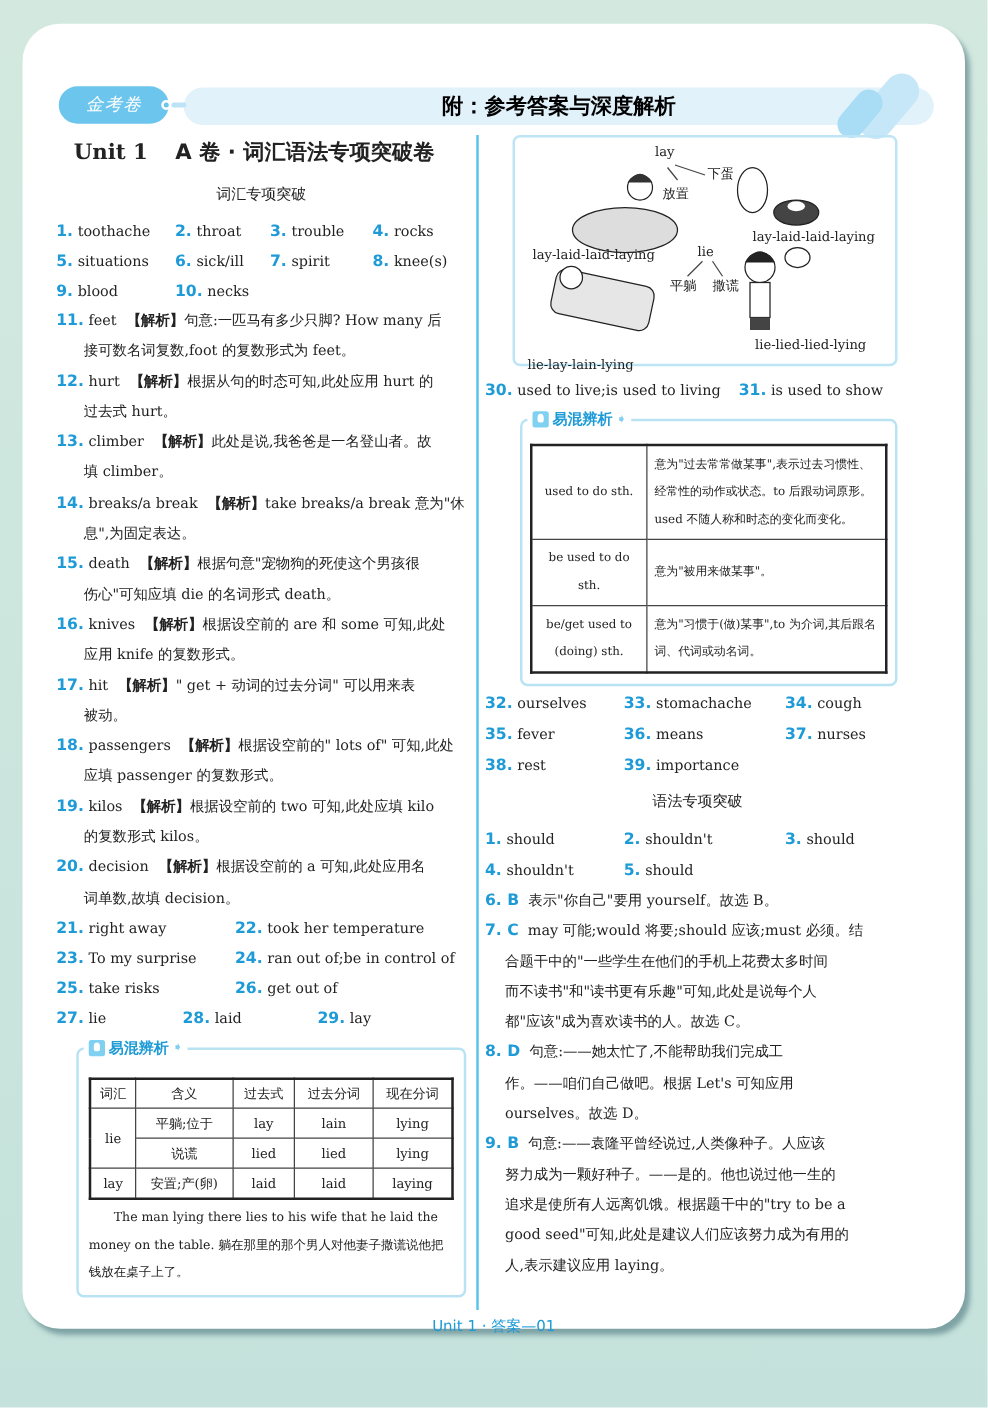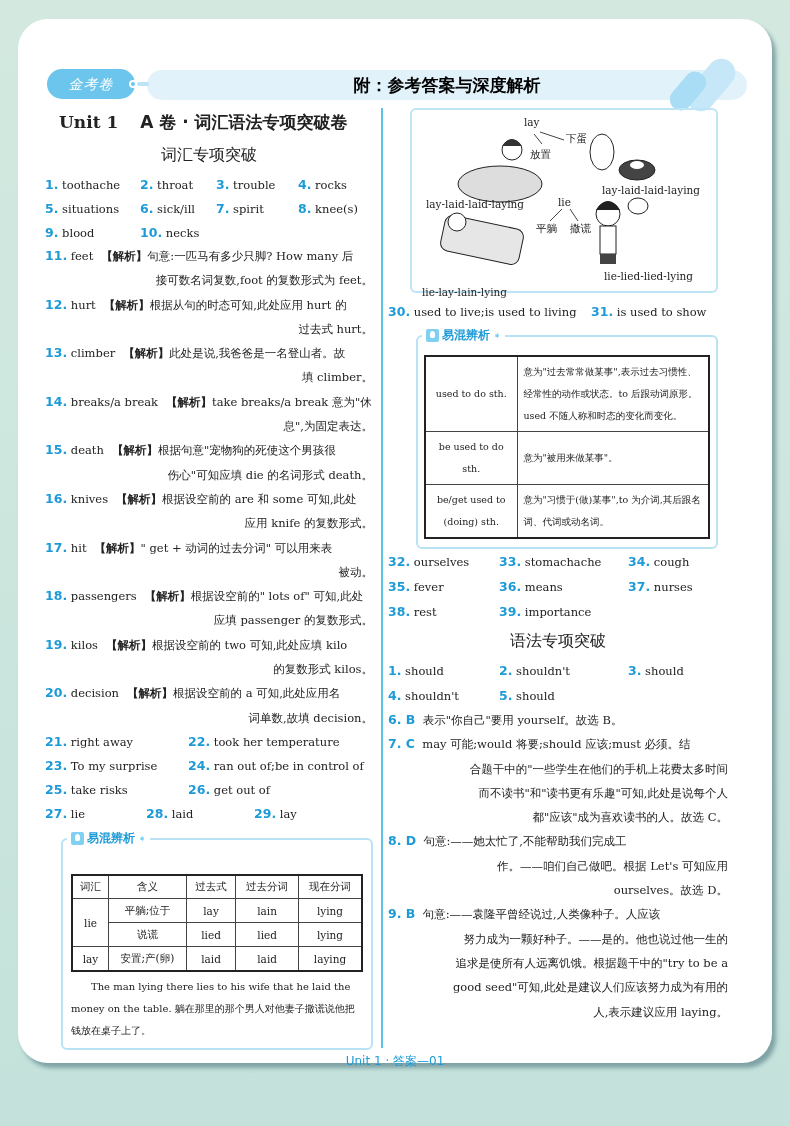--- a/index.html
+++ b/index.html
@@ -34,28 +34,28 @@
   }
   .stripe1 { position:absolute; left: 650px; top: -14px; width: 28px; height: 60px; background:#c6e7f8; border-radius: 14px; transform: rotate(40deg); }
   .stripe2 { position:absolute; left: 630px; top: 0px; width: 22px; height: 44px; background:#a9dcf5; border-radius: 11px; transform: rotate(40deg); }
 
   .col-left { position: absolute; left: 45px; top: 108px; width: 328px; }
   .divider { position: absolute; left: 381px; top: 108px; width: 2px; height: 940px; background: #5bc3ea; }
   .col-right { position: absolute; left: 388px; top: 108px; width: 340px; }
 
   .unit-title { font-family: "DejaVu Serif", serif; font-weight: bold; font-size: 17px; height: 30px; line-height: 28px; padding-left: 14px; }
   .unit-title .ab { margin-left: 22px; font-family: "DejaVu Sans", sans-serif; }
-  .section-title { text-align: center; font-family: "DejaVu Sans", sans-serif; font-size: 16px; height: 34px; line-height: 34px; }
+  .section-title { text-align: center; font-family: "DejaVu Sans", sans-serif; font-size: 12px; height: 34px; line-height: 34px; }
 
   .num { color: #1e9bd7; font-family: "DejaVu Sans", sans-serif; font-weight: bold; font-size: 12.5px; }
   .grid-row { display: flex; height: 24px; align-items: center; font-size: 11.5px; }
   .cell { white-space: nowrap; }
   .item { font-size: 11.5px; line-height: 24.3px; }
   .jx { font-family: "DejaVu Sans", sans-serif; font-weight: bold; font-size: 11.5px; margin-left: 8px; }
-  .indent { padding-left: 22px; text-align: right; }
+  .indent { padding-left: 22px; }
 
   .note-box {
     position: relative; border: 2px solid #b9e3f3; border-radius: 6px; padding: 22px 8px 6px 8px; margin: 14px 0 0 16px;
   }
   .note-tag {
     position: absolute; left: 4px; top: -10px; background: #fff; padding: 0 4px;
     font-family: "DejaVu Sans", sans-serif; font-weight: bold; font-size: 12px; color: #1e9bd7;
     display: flex; align-items: center; gap: 3px;
   }
   .bulb { display:inline-block; width: 13px; height: 13px; background:#7fd0f1; border-radius: 2px; position: relative; }
@@ -180,21 +180,21 @@
       <div class="cell"><span class="num">29.</span> <span>lay</span></div>
     </div>
   </div>
 
   <div class="note-box" style="margin-top:12px;">
     <div class="note-tag">
         <span class="bulb"></span>
         <span>易混辨析</span>
         <span class="arrow-tip">➧</span>
       </div>
-    <table class="tbl" style="margin-top:12px;">
+    <table class="tbl" style="margin-top:0;">
       <tbody>
           <tr>
         <td>词汇</td>
         <td>含义</td>
         <td>过去式</td>
         <td>过去分词</td>
         <td>现在分词</td>
       </tr>
       <tr>
         <td rowspan="2">lie</td>

